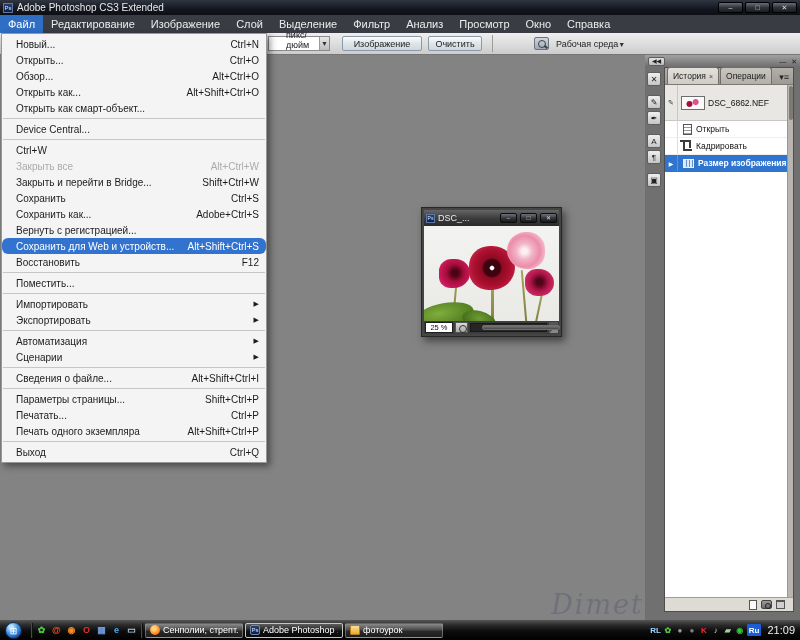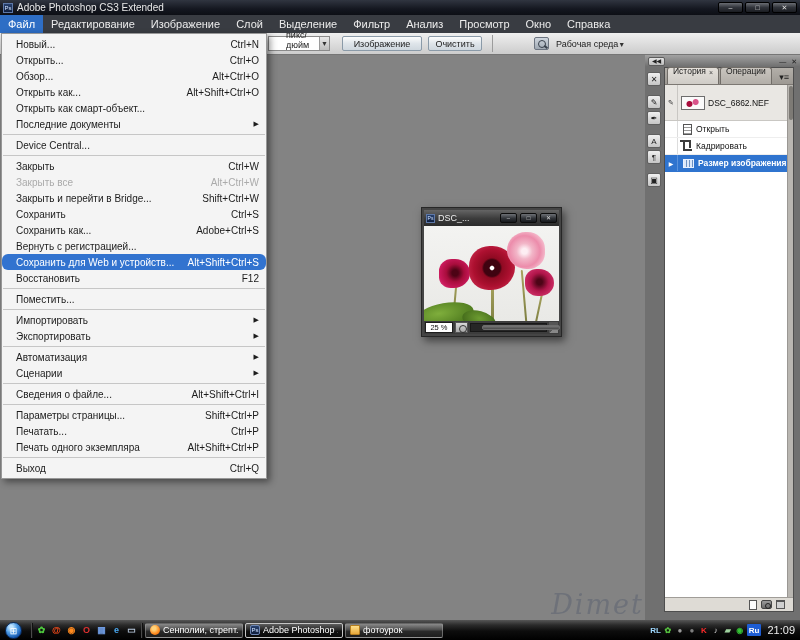--- a/index.html
+++ b/index.html
@@ -106,21 +106,21 @@
     display:flex; flex-direction:column; align-items:center; }
   .dicon { width:14px; height:14px; margin-top:2px; border:1px solid #5f5f5f; border-radius:2px;
     background:linear-gradient(#efefef,#c6c6c6); font-size:8px; color:#222;
     display:flex; align-items:center; justify-content:center; }
   .dicon.gap { margin-top:9px; }
 
   .panel { position:absolute; top:12px; left:19px; right:6px; bottom:8px;
     background:#cfccc7; border:1px solid #4e4e4e; }
   .tabs { height:16px; background:linear-gradient(#b3afa9,#9d9993); display:flex;
     align-items:flex-end; padding:2px 2px 0 2px; gap:1px; }
-  .tab { height:14px; display:flex; align-items:flex-end; gap:3px; padding:8px 5px;
+  .tab { height:14px; display:flex; align-items:center; gap:3px; padding:8px 5px;
     font-size:8.5px; color:#222; background:linear-gradient(#c9c5bf,#b3afa9);
     border:1px solid #716d68; border-bottom:none; border-radius:3px 3px 0 0; }
   .tab.active { background:linear-gradient(#e4e0da,#cfccc7); }
   .tab .x { font-size:7px; color:#444; }
   .panel-menu { margin-left:auto; font-size:9px; color:#222; padding:0 2px 2px 0; }
   .panel-body { position:absolute; top:16px; left:0; right:0; bottom:0; background:#fff;
     border-top:1px solid #7c7873; overflow:hidden; }
   .snaprow { height:36px; display:flex; align-items:center; background:#e9e7e3;
     border-bottom:1px solid #c9c7c3; }
   .srccell { width:13px; align-self:stretch; border-right:1px solid #c9c7c3;
@@ -348,31 +348,26 @@
       <span class="lbl">Обзор...</span>
       <span class="sc">Alt+Ctrl+O</span>
     </div>
     <div class="mrow">
       <span class="lbl">Открыть как...</span>
       <span class="sc">Alt+Shift+Ctrl+O</span>
     </div>
     <div class="mrow">
       <span class="lbl">Открыть как смарт-объект...</span>
     </div>
-    <div class="mrow">
-      <span class="lbl">Последние документы</span>
-      <span class="arrow">▶</span>
-    </div>
     <div class="msep"></div>
     <div class="mrow">
       <span class="lbl">Device Central...</span>
     </div>
     <div class="msep"></div>
     <div class="mrow">
-      <span class="lbl">Закрыть</span>
       <span class="sc">Ctrl+W</span>
     </div>
     <div class="mrow dis">
       <span class="lbl">Закрыть все</span>
       <span class="sc">Alt+Ctrl+W</span>
     </div>
     <div class="mrow">
       <span class="lbl">Закрыть и перейти в Bridge...</span>
       <span class="sc">Shift+Ctrl+W</span>
     </div>

